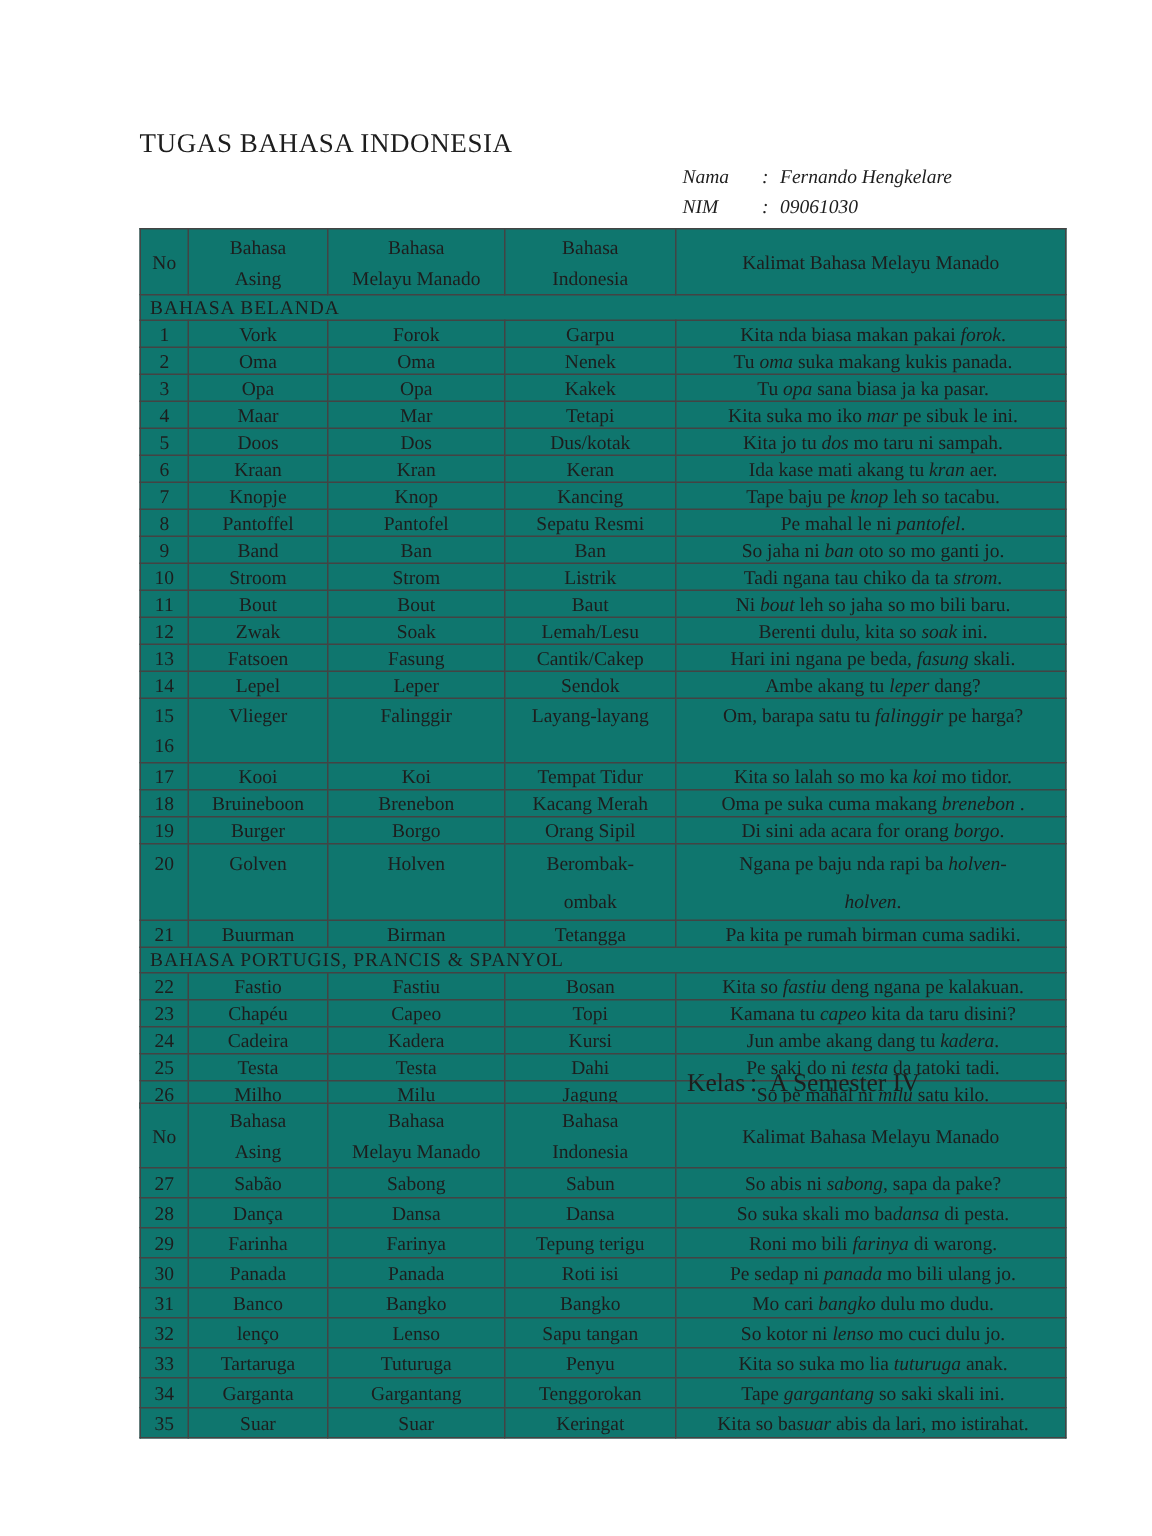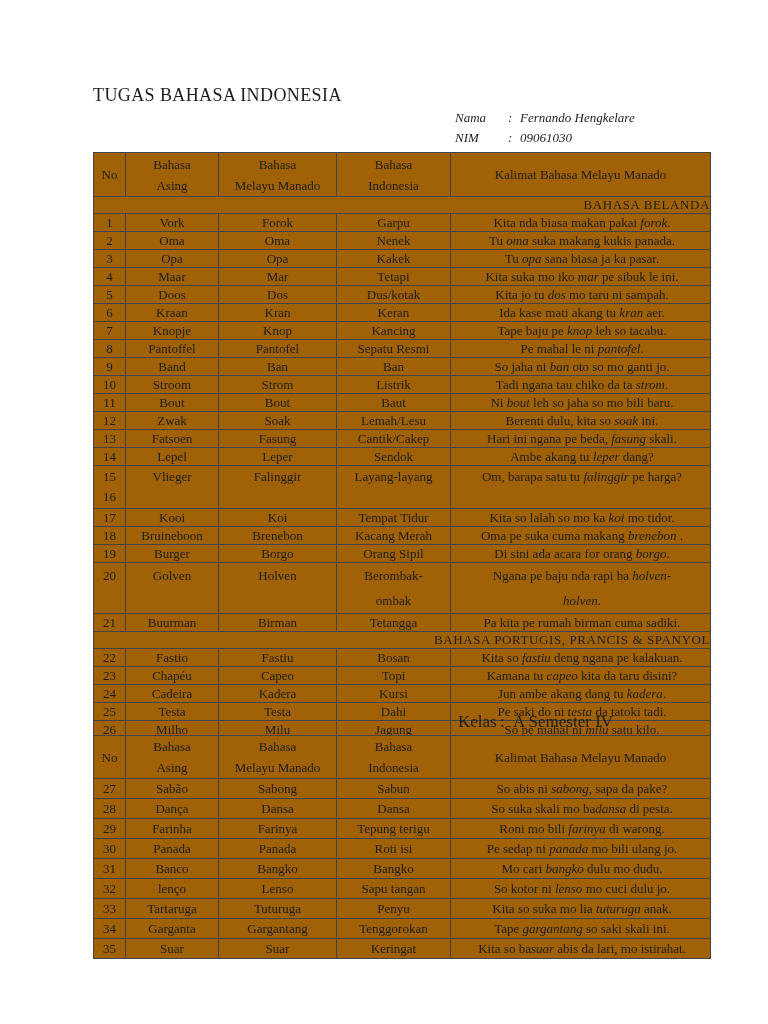--- a/index.html
+++ b/index.html
@@ -10,33 +10,33 @@
   }
   .page{position:absolute;left:0;top:0;width:608px;height:1024px;background:#fff;}
   .doc-title{
     position:absolute;left:93px;top:85px;
     font-size:18px;font-weight:normal;letter-spacing:.4px;white-space:nowrap;
   }
   .id-block{position:absolute;left:455px;top:108px;font-size:13px;}
   .id-row{height:20px;line-height:20px;white-space:nowrap;font-style:italic;}
   .id-label{display:inline-block;width:53px;}
   .id-colon{display:inline-block;width:12px;}
-  table{border-collapse:collapse;table-layout:fixed;width:617px;background:#a16207;}
+  table{border-collapse:collapse;table-layout:fixed;width:617px;background:#0f766e;}
   .t1{position:absolute;left:93px;top:152px;}
   .t2{position:absolute;left:93px;top:735px;}
   td,th{
     border:1px solid #434343;font-size:13px;font-weight:normal;
     padding:0;overflow:hidden;color:#1d1d1d;
   }
   th{white-space:pre-line;line-height:21px;text-align:center;vertical-align:middle;}
   .t1 .hdr th{height:43px;}
   .t2 .hdr th{height:38px;}
   .data-row td{height:17px;line-height:16px;}
   .t2 .data-row td{height:19px;line-height:18px;}
-  .sec-row td{height:16px;line-height:16px;text-align:right;padding-left:6px;letter-spacing:.6px;margin-left:32px;}
+  .sec-row td{height:16px;line-height:16px;text-align:left;padding-left:6px;letter-spacing:.6px;margin-left:32px;}
   .cell-no,.cell-asing,.cell-melayu,.cell-indonesia{text-align:center;}
   .cell-indonesia{white-space:pre-line;text-align:center;}
   .cell-kalimat{text-align:center;padding-left:6px;padding-right:3px;}
   .r-dbl16 td{height:41px;vertical-align:top;line-height:20px;padding-top:1px;}
   .r-dbl20 td{height:43px;vertical-align:top;line-height:25px;padding-top:0;}
   .kelas-line{position:absolute;left:458px;top:713px;font-size:17px;height:18px;line-height:18px;white-space:nowrap;}
   .kelas-label{display:inline-block;width:42px;}
   .kelas-colon{display:inline-block;width:13px;}
 </style>
 </head>

